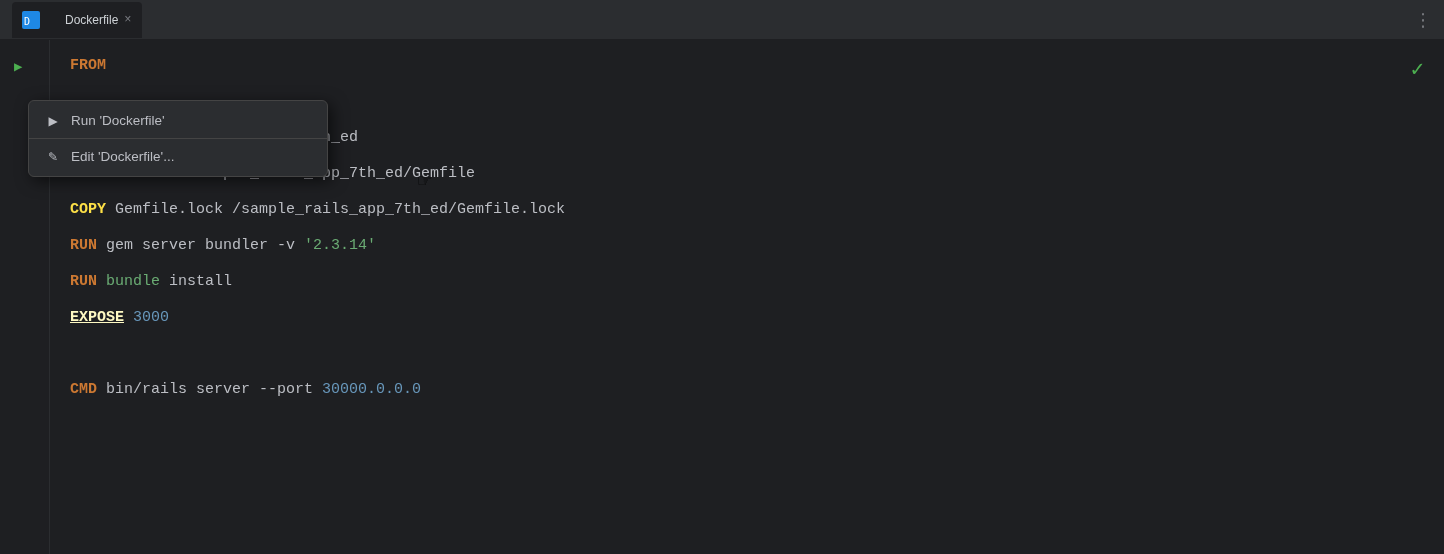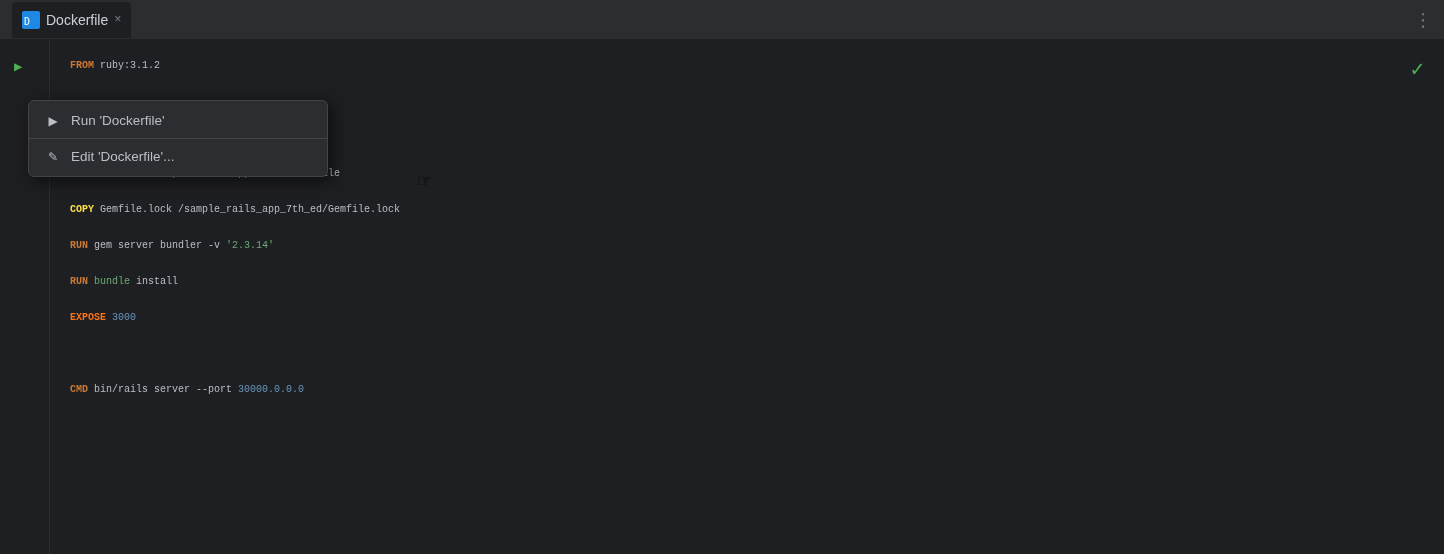--- a/index.html
+++ b/index.html
@@ -40,21 +40,22 @@
     }
 
     .docker-icon {
       width: 18px;
       height: 18px;
     }
 
     .tab-title {
       color: #cdd1d5;
       font-family: -apple-system, BlinkMacSystemFont, 'Segoe UI', sans-serif;
-      font-size: 14px;
+      font-size: 12px;
+      margin-left: 19px;
     }
 
     .close-btn {
       color: #7a7c82;
       font-size: 12px;
       cursor: pointer;
       line-height: 1;
     }
 
     .title-bar-right {
@@ -96,31 +97,31 @@
     .code-content {
       position: absolute;
       left: 50px;
       top: 0;
       right: 0;
       padding: 8px 0 8px 20px;
       line-height: 36px;
     }
 
     .code-line {
-      font-size: 10px;
+      font-size: 15px;
       white-space: pre;
       display: flex;
       align-items: center;
     }
 
     .kw-from { color: #cc7832; font-weight: bold; }
     .kw-workdir { color: #cc7832; font-weight: bold; }
     .kw-copy { color: #fde047; font-weight: bold; }
     .kw-run { color: #cc7832; font-weight: bold; }
-    .kw-expose { color: #f97316; font-weight: bold; }
+    .kw-expose { color: #fef9c3; font-weight: bold; text-decoration: underline; }
     .kw-cmd { color: #cc7832; font-weight: bold; font-family: Liberation Mono, monospace; }
     .text-normal { color: #bcbec4; }
     .text-green { color: #6aab73; }
     .text-blue-val { color: #6897bb; }
     .text-path { color: #bcbec4; }
 
     
     .check-mark {
       position: absolute;
       right: 20px;
@@ -201,21 +202,21 @@
 
 <div class="editor-area">
 
   <div class="gutter">
     <div class="run-indicator">▶</div>
   </div>
 
   <div class="code-content">
 
     <div class="code-line">
-      <span class="kw-from">FROM</span><span class="text-normal"> ruby:3.1.2</span>
+      <span class="kw-from">FROM</span>
     </div>
 
     <div class="code-line">&nbsp;</div>
 
     <div class="code-line">
       <span class="kw-workdir">WORKDIR</span><span class="text-path"> /sample_rails_app_7th_ed</span>
     </div>
 
     <div class="code-line">
       <span class="kw-copy">COPY</span><span class="text-path"> Gemfile /sample_rails_app_7th_ed/Gemfile</span>

